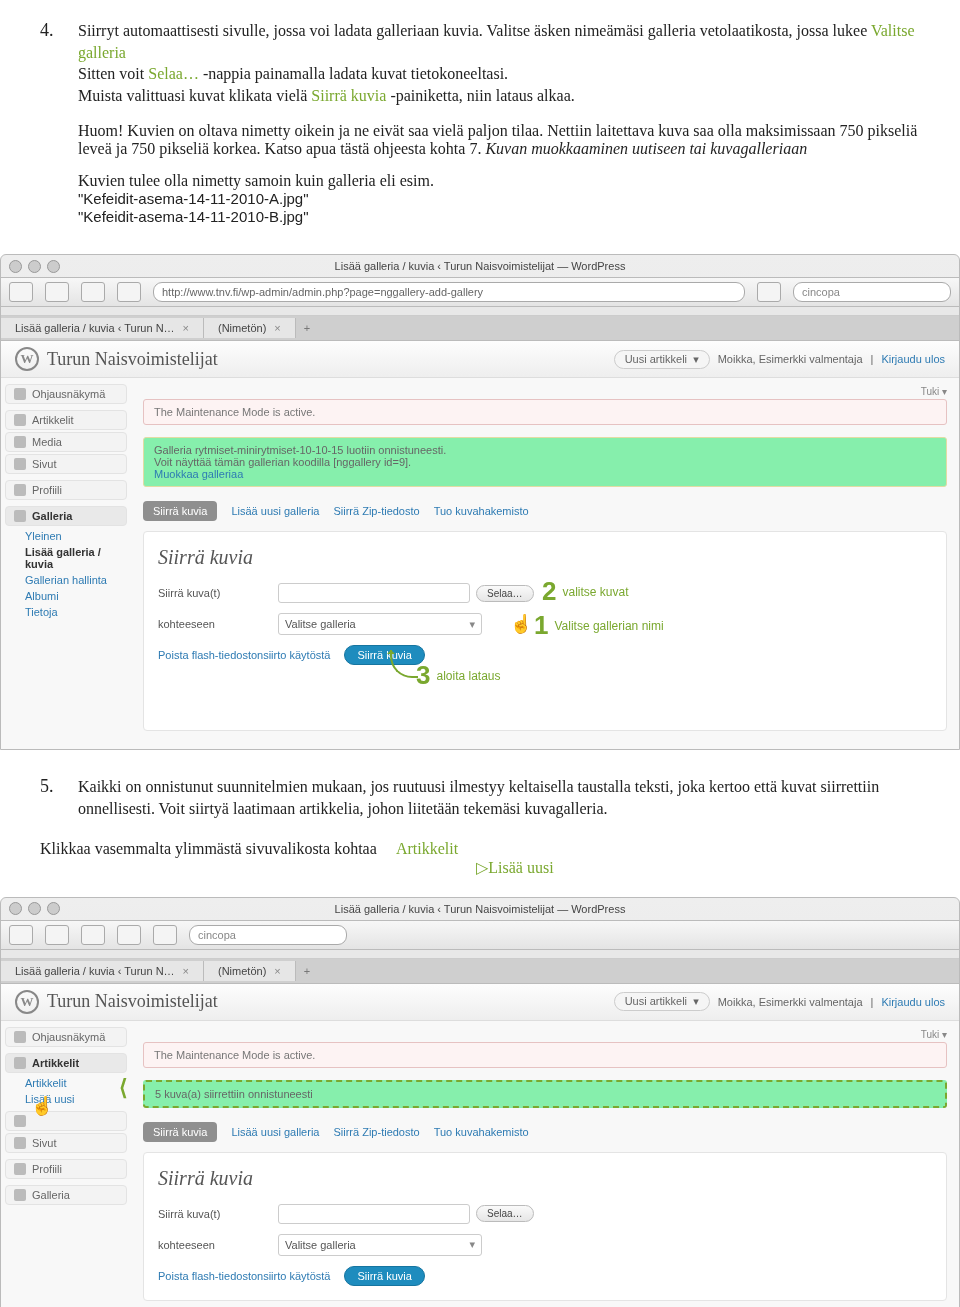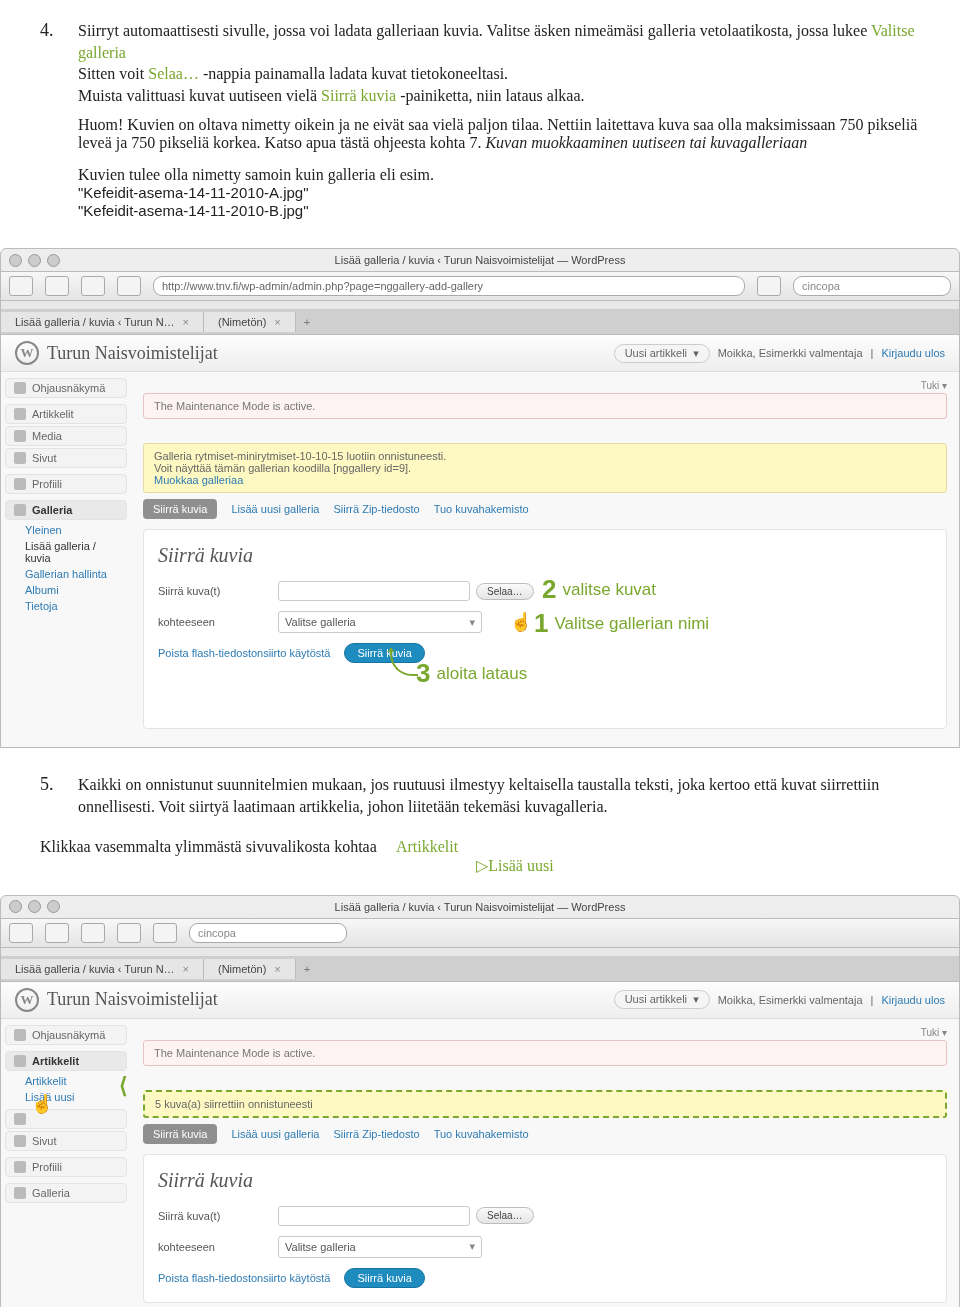--- a/index.html
+++ b/index.html
@@ -3,21 +3,21 @@
 <meta charset="utf-8">
 <style>
   body{margin:0;font-family:Georgia,serif;font-size:16px;color:#222;background:#fff;width:960px}
   .doc{padding:20px 30px 10px 40px}
   .num{display:table-cell;width:38px;vertical-align:top;font-size:18px}
   .para{display:table-cell;vertical-align:top;line-height:1.35}
   .row{display:table;width:100%;margin-bottom:6px}
   .green{color:#7aa82f}
   .italic{font-style:italic}
   .mono{font-family:Arial,Helvetica,sans-serif;font-size:15px}
-  .indent{margin-left:38px;margin-top:10px;margin-bottom:14px}
+  .indent{margin-left:38px;margin-top:16px;margin-bottom:14px}
 
   
   .macwin{border:1px solid #bbb;border-radius:6px 6px 0 0;background:linear-gradient(#eee,#dcdcdc);margin:4px 0 26px 0;font-family:"Lucida Grande",Arial,sans-serif;font-size:11px;color:#444}
   .titlebar{height:22px;display:flex;align-items:center;justify-content:center;position:relative;border-bottom:1px solid #bbb}
   .tbuttons{position:absolute;left:8px;display:flex;gap:6px}
   .tbtn{width:11px;height:11px;border-radius:50%;background:#ccc;border:1px solid #999}
   .toolbar{display:flex;align-items:center;padding:4px 8px;gap:12px;border-bottom:1px solid #bbb;background:linear-gradient(#f7f7f7,#e4e4e4)}
   .navb{width:22px;height:18px;border:1px solid #aaa;border-radius:3px;background:#f4f4f4}
   .url{flex:1;height:18px;border:1px solid #aaa;border-radius:9px;background:#fff;padding:0 8px;display:flex;align-items:center;color:#666}
   .search{width:140px;height:18px;border:1px solid #aaa;border-radius:9px;background:#fff;padding:0 8px;display:flex;align-items:center;color:#888}
@@ -34,26 +34,26 @@
   .newbtn{border:1px solid #ccc;border-radius:10px;padding:2px 10px;background:#f5f5f5}
   .wpheader-right a{color:#2e7bb3;text-decoration:none}
 
   .wpbody{display:flex;background:#f8f8f8}
   .wpside{width:130px;padding:6px 0;font-size:11px;color:#888}
   .sgrp{margin-bottom:6px}
   .shead{display:flex;align-items:center;gap:6px;padding:3px 8px;color:#666;border:1px solid #e3e3e3;border-radius:4px;margin:0 4px 2px 4px;background:#f3f3f3}
   .shead.active{background:#e9e9e9;color:#333;font-weight:bold}
   .sico{width:12px;height:12px;background:#bbb;border-radius:2px}
   .ssub{padding:2px 8px 2px 24px;color:#2e7bb3}
-  .ssub.cur{color:#333;font-weight:normal}
+  .ssub.cur{color:#333;font-weight:bold}
 
   .wpmain{flex:1;padding:8px 12px 18px 12px}
   .tuki{text-align:right;font-size:10px;color:#888;padding-bottom:2px}
-  .notice{border:1px solid #e6c2c2;background:#fdf3f3;border-radius:3px;padding:6px 10px;font-size:11px;color:#777;margin-bottom:24px}
-  .success{border:1px solid #e2dca4;background:#fef9c3;border-radius:3px;padding:6px 10px;font-size:11px;color:#666;margin-bottom:6px}
+  .notice{border:1px solid #e6c2c2;background:#fdf3f3;border-radius:3px;padding:6px 10px;font-size:11px;color:#777;margin-bottom:12px}
+  .success{border:1px solid #e2dca4;background:#86efac;border-radius:3px;padding:6px 10px;font-size:11px;color:#666;margin-bottom:14px}
   .success a{color:#2e7bb3}
   .success.dashed{border:2px dashed #7aa82f}
   .tabset{display:flex;gap:14px;align-items:center;margin:6px 0 10px 0;font-size:11px}
   .wptab{color:#2e7bb3;cursor:pointer}
   .wptab.active{background:#8f8f8f;color:#fff;padding:4px 10px;border-radius:4px}
   .panel{background:#fff;border:1px solid #e4e4e4;border-radius:4px;padding:14px}
   .panel h2{font-family:Georgia,serif;font-style:italic;font-weight:normal;font-size:20px;color:#555;margin:0 0 14px 0}
   .frow{display:flex;align-items:center;margin-bottom:10px;font-size:11px;color:#555}
   .flab{width:120px}
   .finput{width:190px;height:18px;border:1px solid #ccc;border-radius:3px;background:#fff;margin-right:6px}
@@ -61,39 +61,39 @@
   .select{width:190px;height:20px;border:1px solid #ccc;border-radius:3px;background:#fff;padding:0 6px;display:flex;align-items:center;justify-content:space-between;font-size:11px;color:#555}
   .select:after{content:"▾";color:#888}
   .btnrow{display:flex;align-items:center;gap:14px;margin-top:8px;font-size:11px}
   .linksmall{color:#2e7bb3}
   .primary{background:#1e8cbe;color:#fff;border:1px solid #1675a0;border-radius:10px;padding:3px 12px;font-size:11px}
 
   
   .callouts{position:relative}
   .co{position:absolute;font-family:Arial,sans-serif;color:#7aa82f;display:flex;align-items:center;gap:6px}
   .co .n{font-size:26px;font-weight:bold}
-  .co .t{font-size:17px}
+  .co .t{font-size:12px}
   .cursor{width:18px;height:22px;display:inline-block;position:relative}
   .cursor:before{content:"☝";font-size:18px;color:#444;position:absolute;top:-2px;left:0}
   .arc{position:absolute;width:26px;height:26px;border:2px solid #7aa82f;border-top:none;border-right:none;border-radius:0 0 0 22px}
   .arc:after{content:"";position:absolute;top:-4px;left:-5px;border:4px solid transparent;border-bottom-color:#7aa82f}
 
   .greenchevron{color:#7aa82f;font-size:22px;font-weight:bold;position:absolute}
 </style>
 </head>
 <body>
 
 <div class="doc">
 
   <div class="row">
     <div class="num">4.</div>
     <div class="para">
       <span>Siirryt automaattisesti sivulle, jossa voi ladata galleriaan kuvia. Valitse äsken nimeämäsi galleria vetolaatikosta, jossa lukee </span><span class="green">Valitse galleria</span><br>
       <span>Sitten voit </span><span class="green">Selaa…</span><span> -nappia painamalla ladata kuvat tietokoneeltasi.</span><br>
-      <span>Muista valittuasi kuvat uutiseen vielä </span><span class="green">Siirrä kuvia</span><span> -painiketta, niin lataus alkaa.</span>
+      <span>Muista valittuasi kuvat klikata vielä </span><span class="green">Siirrä kuvia</span><span> -painiketta, niin lataus alkaa.</span>
     </div>
   </div>
 
   <div class="indent">
     <span>Huom! Kuvien on oltava nimetty oikein ja ne eivät saa vielä paljon tilaa. Nettiin laitettava kuva saa olla maksimissaan 750 pikseliä leveä ja 750 pikseliä korkea. Katso apua tästä ohjeesta kohta 7. </span><span class="italic">Kuvan muokkaaminen uutiseen tai kuvagalleriaan</span>
   </div>
 
   <div class="indent" style="margin-top:0">
     <span>Kuvien tulee olla nimetty samoin kuin galleria eli esim.</span><br>
     <span class="mono">"Kefeidit-asema-14-11-2010-A.jpg"</span><br>

